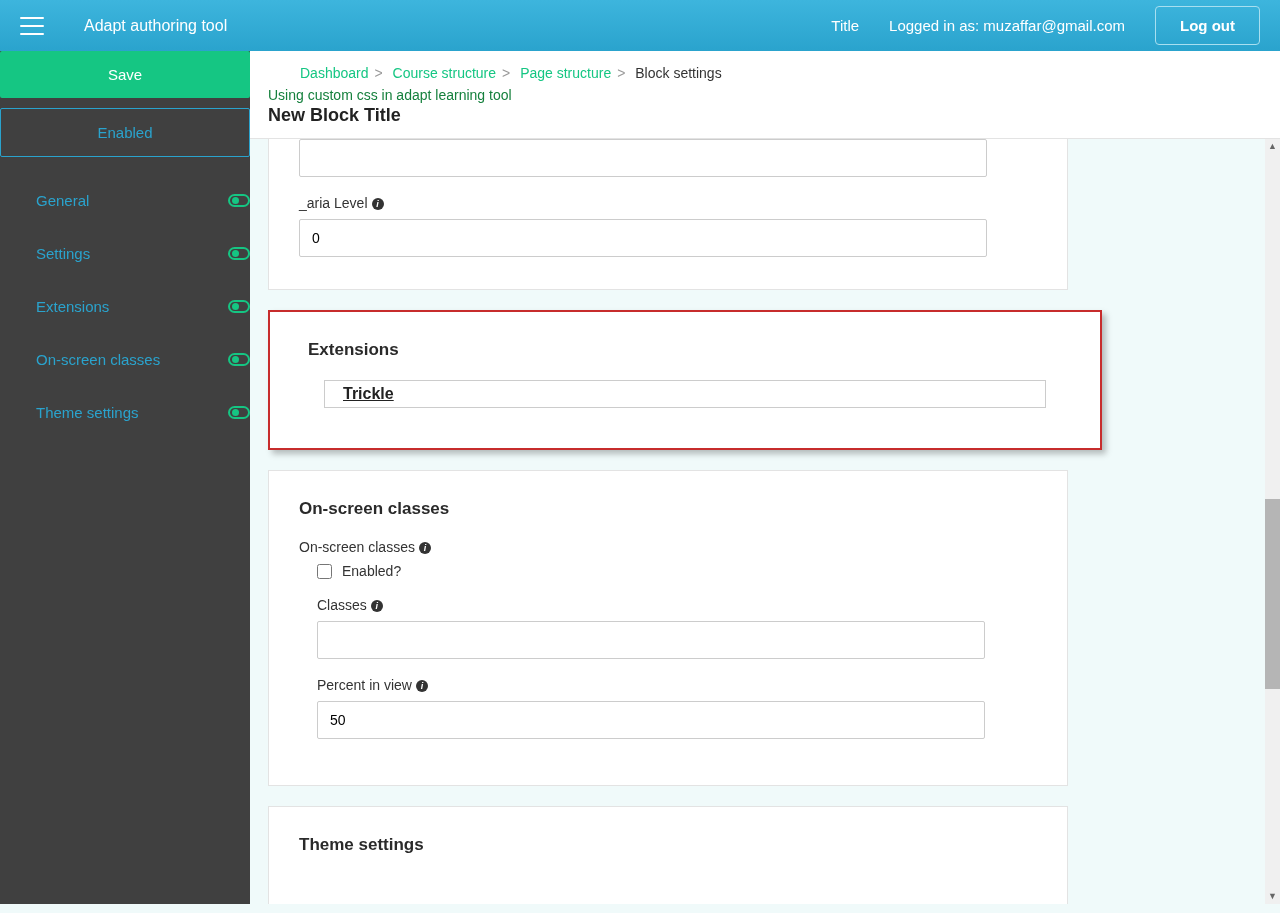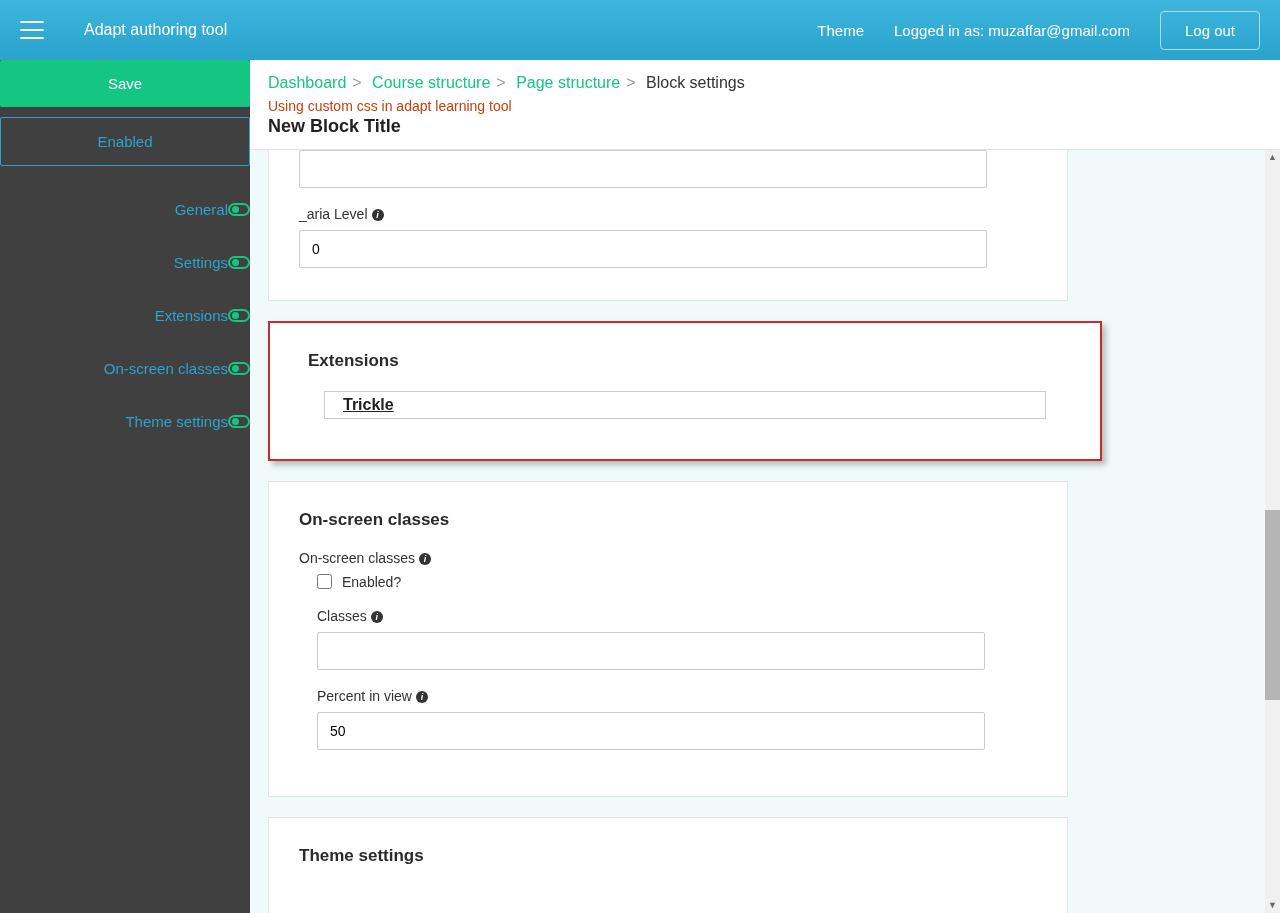--- a/index.html
+++ b/index.html
@@ -1,72 +1,72 @@
 <!DOCTYPE html>
 <html><head>
 <meta charset="utf-8">
 <style>
 * { box-sizing: border-box; margin: 0; padding: 0; }
 body { font-family: 'Segoe UI', -apple-system, Helvetica, Arial, sans-serif; font-size: 14px; color: #333; background: #f0fafa; overflow: hidden; }
-.topbar { height: 60px; background: linear-gradient(180deg, #3db5dd 0%, #2aa3cd 100%); display: flex; align-items: center; padding: 0 20px; color: #fff; position: relative; }
+.topbar { height: 51px; background: linear-gradient(180deg, #3db5dd 0%, #2aa3cd 100%); display: flex; align-items: center; padding: 0 20px; color: #fff; position: relative; }
 .hamburger { width: 24px; height: 18px; display: flex; flex-direction: column; justify-content: space-between; cursor: pointer; margin-right: 40px; }
 .hamburger span { display: block; height: 2px; background: #fff; border-radius: 1px; }
 .brand { font-size: 16px; font-weight: 400; color: #fff; }
 .topbar-right { margin-left: auto; display: flex; align-items: center; gap: 30px; }
 .topbar-right a { color: #fff; text-decoration: none; font-size: 15px; display: inline-flex; align-items: baseline; }
-.logout-btn { border: 1px solid #a8dff0; padding: 10px 24px; border-radius: 4px; font-weight: 400; }
+.logout-btn { border: 1px solid #a8dff0; padding: 10px 24px; border-radius: 4px; font-weight: 700; }
 .layout { display: flex; height: calc(100vh - 60px); }
 .sidebar { width: 250px; background: #404040; flex-shrink: 0; }
 .btn-save { display: block; width: 100%; background: #15c683; color: #fff; border: none; padding: 15px 0; font-size: 15px; border-radius: 2px; cursor: pointer; margin-bottom: 10px; }
 .btn-cancel { display: block; width: 100%; background: transparent; color: #2aa3cd; border: 1px solid #2aa3cd; padding: 15px 0; font-size: 15px; border-radius: 2px; cursor: pointer; }
 .side-nav { margin-top: 35px; list-style: none; }
-.side-nav li { display: flex; align-items: center; justify-content: flex-end; margin-bottom: 36px; margin-left: 36px; }
+.side-nav li { display: flex; align-items: center; justify-content: space-between; margin-bottom: 36px; margin-left: 36px; }
 .side-nav a { color: #2aa3cd; text-decoration: none; font-size: 15px; }
 .toggle { width: 22px; height: 13px; border: 2px solid #15c683; border-radius: 8px; position: relative; }
 .toggle::after { content: ""; position: absolute; left: 2px; top: 1px; width: 7px; height: 7px; background: #15c683; border-radius: 50%; }
 .main { flex: 1; display: flex; flex-direction: column; overflow: hidden; }
 .header-panel { background: #fff; border-bottom: 1px solid #e3e3e3; padding: 14px 18px 12px; }
-.breadcrumb { font-size: 16px; }
+.breadcrumb { font-size: 14px; margin-left: 32px; }
 .breadcrumb a { color: #15c683; text-decoration: none; }
 .breadcrumb .sep { color: #999; margin: 0 6px; }
 .breadcrumb .current { color: #333; }
-.sub-title { color: #c2410c; font-size: 14px; margin-top: 6px; }
+.sub-title { color: #15803d; font-size: 14px; margin-top: 6px; }
 .page-title { font-size: 18px; font-weight: 700; margin-top: 2px; color: #222; }
 .content-area { flex: 1; overflow-y: auto; padding: 0 18px 30px; position: relative; }
 .panel { background: #fff; border: 1px solid #e3e3e3; margin-bottom: 20px; padding: 28px 30px; max-width: 800px; }
 .panel.no-top { border-top: none; padding-top: 0; }
 .field { margin-bottom: 18px; padding-left: 0; }
 .field-label { display: block; margin-bottom: 8px; font-size: 14px; color: #333; }
 .text-input { width: 100%; max-width: 688px; padding: 10px 12px; border: 1px solid #ccc; border-radius: 2px; font-size: 14px; }
 .info-icon { display: inline-block; width: 12px; height: 12px; background: #333; color: #fff; border-radius: 50%; font-size: 9px; text-align: center; line-height: 12px; font-weight: bold; font-style: italic; margin-left: 4px; vertical-align: middle; }
 .panel.highlight { border: 2px solid #c72c2c; box-shadow: 4px 4px 6px rgba(0,0,0,0.25); margin-top: 10px; max-width: 834px; padding: 28px 38px 40px; }
 .panel h3 { font-size: 17px; font-weight: 700; margin-bottom: 20px; color: #2a2a2a; }
 .extension-box { border: 1px solid #ccc; padding: 4px 18px; max-width: 722px; margin-left: 16px; }
 .extension-box a { font-size: 16px; font-weight: 700; color: #222; text-decoration: underline; }
-.checkbox-row { display: flex; gap: 10px; margin: 0 0 18px 18px; }
+.checkbox-row { display: flex; align-items: center; gap: 10px; margin: 0 0 18px 18px; }
 .checkbox-row input { width: 15px; height: 15px; }
 .indent { margin-left: 18px; max-width: 668px; }
 .scroll-viewport { position: absolute; right: 0; top: 0; bottom: 0; width: 15px; background: #f0f0f0; }
 .scroll-thumb { position: absolute; right: 0; width: 15px; background: #b5b5b5; top: 360px; height: 190px; }
 .scroll-arrow { position: absolute; right: 0; width: 15px; height: 15px; font-size: 9px; text-align: center; line-height: 15px; color: #666; }
 .scroll-arrow.up { top: 0; }
 .scroll-arrow.down { bottom: 0; }
 </style>
 </head>
 <body>
 
 <div class="topbar">
   <div class="hamburger">
       <span></span>
       <span></span>
       <span></span>
     </div>
   <div class="brand">Adapt authoring tool</div>
   <div class="topbar-right">
-    <a href="#">Theme</a>
+    <a href="#">Title</a>
     <a href="#">
       <span>Logged in as:&nbsp;</span>
         <span>muzaffar@gmail.com</span>
     </a>
     <a href="#" class="logout-btn">Log out</a>
   </div>
 </div>
 
 <div class="layout">
   <aside class="sidebar">

